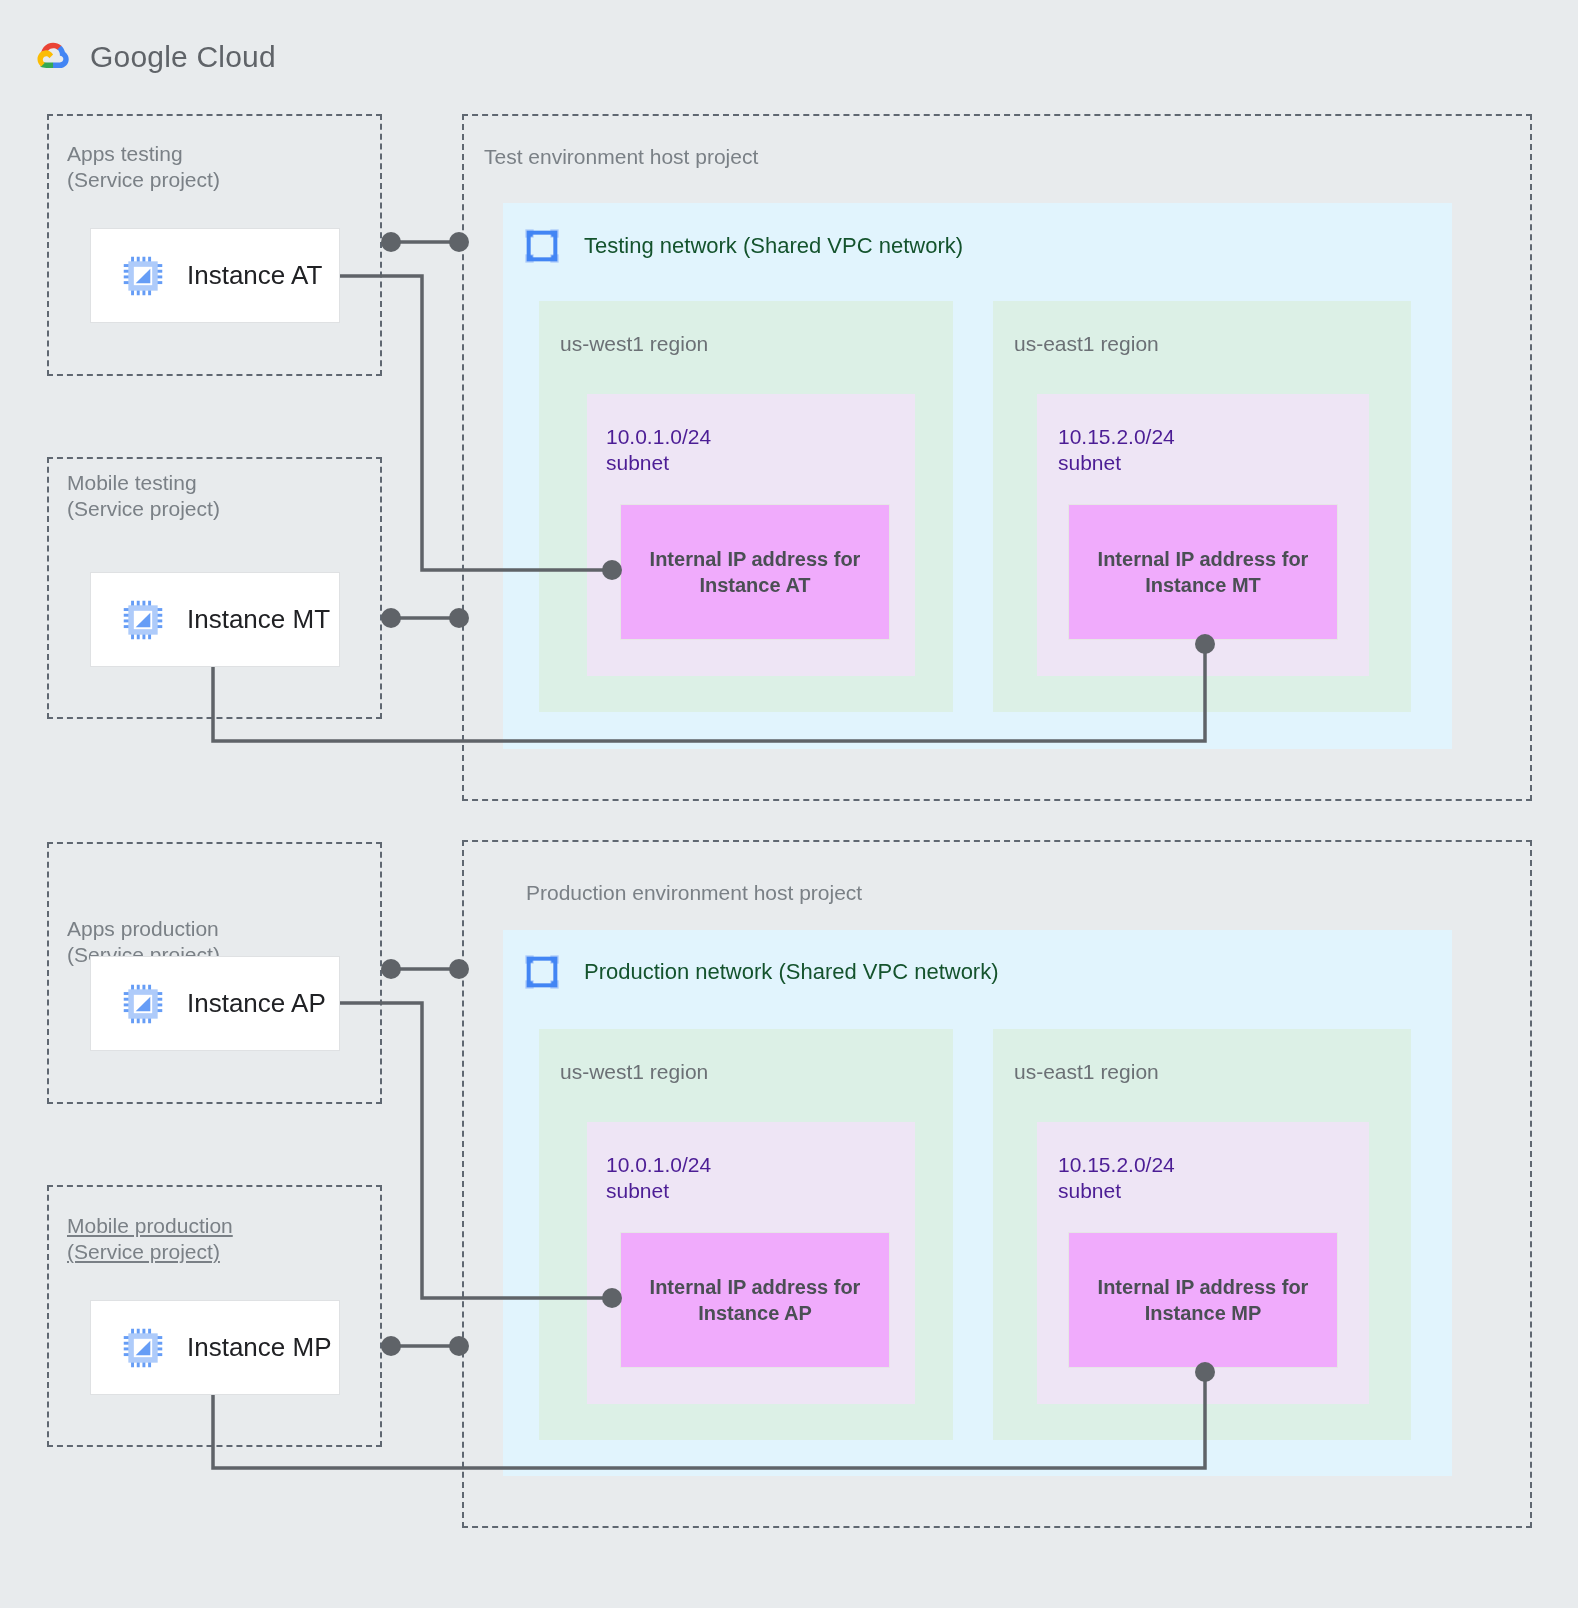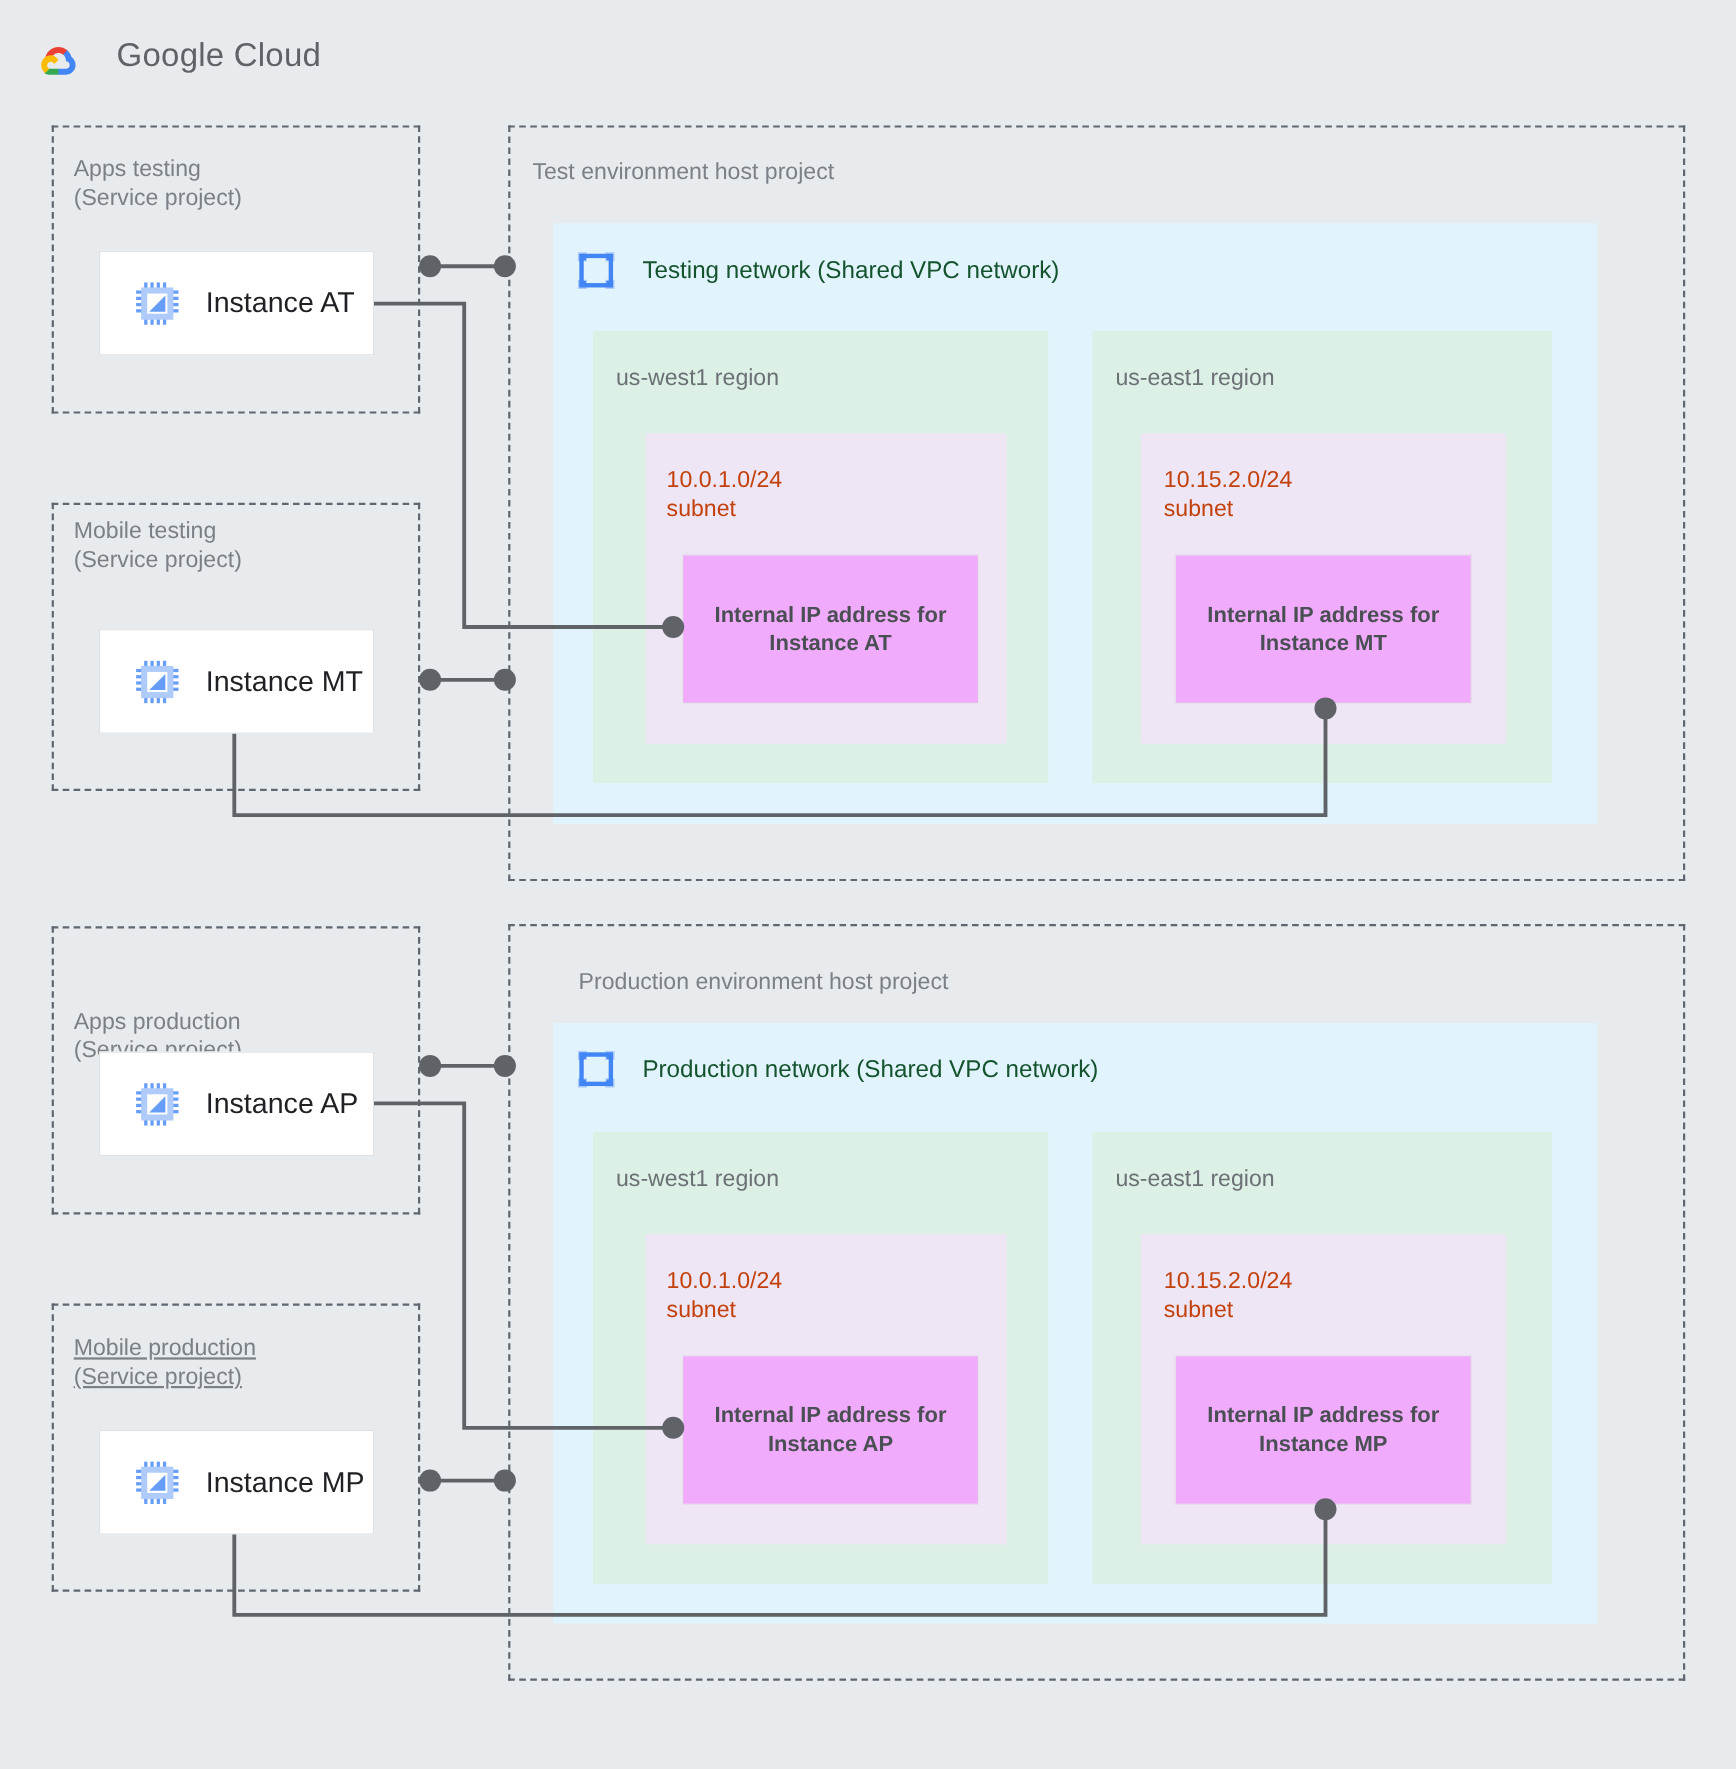--- a/index.html
+++ b/index.html
@@ -6,21 +6,21 @@
   body{
     width:1578px;height:1608px;
     background:#e8ebed;
     font-family:"Liberation Sans", sans-serif;
     position:relative;
     overflow:hidden;
   }
   .canvas{position:absolute;inset:0;}
 
   
-  .logo-wrap{position:absolute;left:30px;top:34px;display:flex;align-items:flex-start;gap:30px;}
+  .logo-wrap{position:absolute;left:30px;top:34px;display:flex;align-items:center;gap:14px;}
   .logo-mark{width:46px;height:46px;}
   .logo-text{font-size:30px;color:#5f6368;letter-spacing:.2px;white-space:nowrap;}
   .logo-text .g{font-weight:400;}
   .logo-text .c{font-weight:300;}
 
   
   .dashed{
     position:absolute;
     border:2px dashed #5f6771;
     box-sizing:border-box;
@@ -64,21 +64,21 @@
     box-sizing:border-box;
   }
   .region-label{position:absolute;font-size:21px;color:#6b7075;white-space:nowrap;}
 
   
   .subnet{
     position:absolute;
     background:#eee5f5;
     box-sizing:border-box;
   }
-  .subnet-label{position:absolute;font-size:21px;color:#c2410c;line-height:26px;white-space:pre-line;}
+  .subnet-label{position:absolute;font-size:21px;color:#4c1d95;line-height:26px;white-space:pre-line;}
 
   
   .ipbox{
     position:absolute;
     background:#f0abfc;
     border:1px solid #e6e6e6;
     box-sizing:border-box;
     display:flex;align-items:center;justify-content:center;
     text-align:center;
   }

